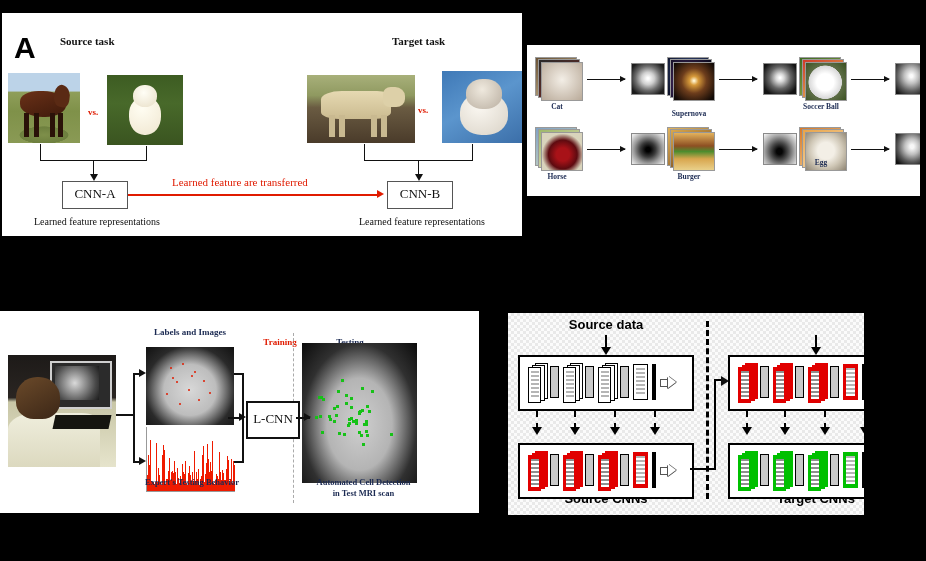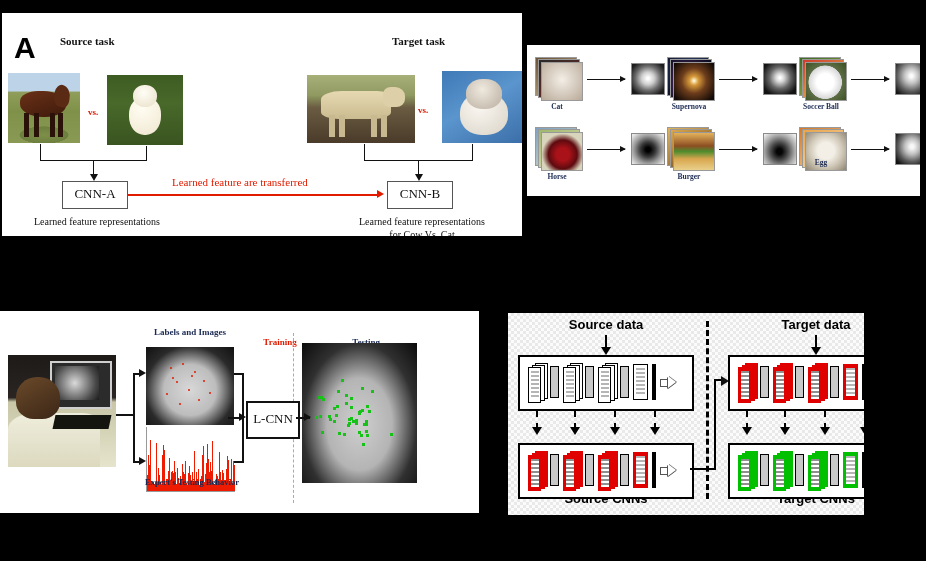--- a/index.html
+++ b/index.html
@@ -242,21 +242,20 @@
 
   <div class="transfer-label">Learned feature are transferred</div>
   <div class="ln red" style="left:126px;top:181px;width:250px;height:1.5px;"></div>
   <div class="arrowhead right red" style="left:375px;top:177px;"></div>
 
   <div class="caption" id="cap-a">
     <div>Learned  feature representations</div>
   </div>
   <div class="caption" id="cap-b">
     <div>Learned  feature representations</div>
-    <div>for Cow Vs. Cat</div>
   </div>
 </div>
 
 <div class="panel" id="panel-b">
 
   <div class="feat-cell" style="left:8px;top:12px;">
     <div class="feat-stack" style="left:0;top:0;">
       <s style="background:linear-gradient(150deg,#6a5336,#c8b48c)"></s>
       <s style="background:linear-gradient(150deg,#2a2a2a,#7a2a22)"></s>
       <s style="background:radial-gradient(circle at 50% 45%,#f3eee6,#b9aa99)"></s>
@@ -267,21 +266,21 @@
   </div>
 
   <div class="feat-cell" style="left:140px;top:12px;">
     <div class="feat-stack" style="left:0;top:0;">
       <s style="background:radial-gradient(circle at 60% 40%,#3b4f82,#0b1026)"></s>
       <s style="background:radial-gradient(circle at 40% 60%,#51306b,#0a0a1c)"></s>
       <s style="background:radial-gradient(circle at 50% 48%,#fff4d0 2%,#d79a3a 16%,#6d3d1c 45%,#120a06 90%)"></s>
     </div>
     <div class="feat-arrow" style="left:52px;top:22px;width:38px;"></div>
     <div class="feat-map" style="left:96px;top:6px;background:radial-gradient(ellipse at 50% 46%,#ffffff 3%,#d8d8d8 18%,#636363 48%,#131313 82%);"></div>
-    <div class="feat-label" style="left:-18px;top:45px;">Supernova</div>
+    <div class="feat-label" style="left:-18px;top:52px;">Supernova</div>
   </div>
 
   <div class="feat-cell" style="left:272px;top:12px;">
     <div class="feat-stack" style="left:0;top:0;">
       <s style="background:linear-gradient(150deg,#3f6b22,#9ab24f)"></s>
       <s style="background:linear-gradient(150deg,#cf3a2a,#e8c75a)"></s>
       <s style="background:radial-gradient(circle at 48% 52%,#ffffff 30%,#d8d8d8 58%,#5d6d46 60%,#39501f 100%)"></s>
     </div>
     <div class="feat-arrow" style="left:52px;top:22px;width:38px;"></div>
     <div class="feat-map" style="left:96px;top:6px;background:radial-gradient(ellipse at 48% 40%,#fbfbfb 6%,#c0c0c0 30%,#5e5e5e 60%,#141414 88%);"></div>
@@ -319,21 +318,21 @@
     <div class="feat-arrow" style="left:52px;top:22px;width:38px;"></div>
     <div class="feat-map" style="left:96px;top:6px;background:radial-gradient(ellipse at 50% 42%,#f7f7f7 8%,#bfbfbf 32%,#5a5a5a 62%,#101010 90%);"></div>
     <div class="feat-label" style="left:-18px;top:31px;">Egg</div>
   </div>
 </div>
 
 <div class="panel" id="panel-c">
 
   <div class="c-ttl" style="left:130px;top:16px;width:120px;">Labels and Images</div>
   <div class="c-ttl red" style="left:245px;top:26px;width:70px;">Training</div>
-  <div class="c-ttl" style="left:320px;top:26px;width:60px;text-align:right;">Testing</div>
+  <div class="c-ttl" style="left:320px;top:26px;width:60px;">Testing</div>
 
   <div class="dashdiv" style="left:293px;top:22px;height:170px;"></div>
 
   <div id="img-human">
     <div class="body"></div>
     <div class="monitor">
         <div class="screen"></div>
       </div>
     <div class="head"></div>
     <div class="kbd"></div>
@@ -506,26 +505,29 @@
   <div class="ln" style="left:242px;top:62px;width:1.5px;height:90px;"></div>
   <div class="ln" style="left:228px;top:106px;width:16px;height:1.5px;"></div>
   <div class="arrowhead right" style="left:239px;top:102px;"></div>
 
   <div id="lcnn-box">L-CNN</div>
 
   <div class="ln" style="left:296px;top:106px;width:14px;height:1.5px;"></div>
   <div class="arrowhead right" style="left:304px;top:102px;"></div>
 
   <div class="c-cap" style="left:122px;top:166px;width:140px;">Expert's Testing Behavior</div>
+  <div class="c-cap" style="left:296px;top:166px;width:135px;">
+    <div>Automated Cell Detection</div>
+    <div>in Test MRI scan</div>
+  </div>
 </div>
 
 <div class="panel" id="panel-d">
 
   <div class="d-ttl" style="left:18px;top:4px;width:160px;">Source data</div>
-  <div class="d-ttl" style="left:228px;top:4px;width:160px;">Target data</div>
   <div class="d-ttl" style="left:18px;top:178px;width:160px;">Source CNNs</div>
   <div class="d-ttl" style="left:228px;top:178px;width:160px;">Target CNNs</div>
 
   <div class="bigdash" style="left:198px;top:8px;height:178px;"></div>
 
   <div class="solidline" style="left:97px;top:22px;width:2px;height:16px;"></div>
   <div class="dtip" style="left:93px;top:34px;"></div>
 
   <div class="solidline" style="left:307px;top:22px;width:2px;height:16px;"></div>
   <div class="dtip" style="left:303px;top:34px;"></div>

